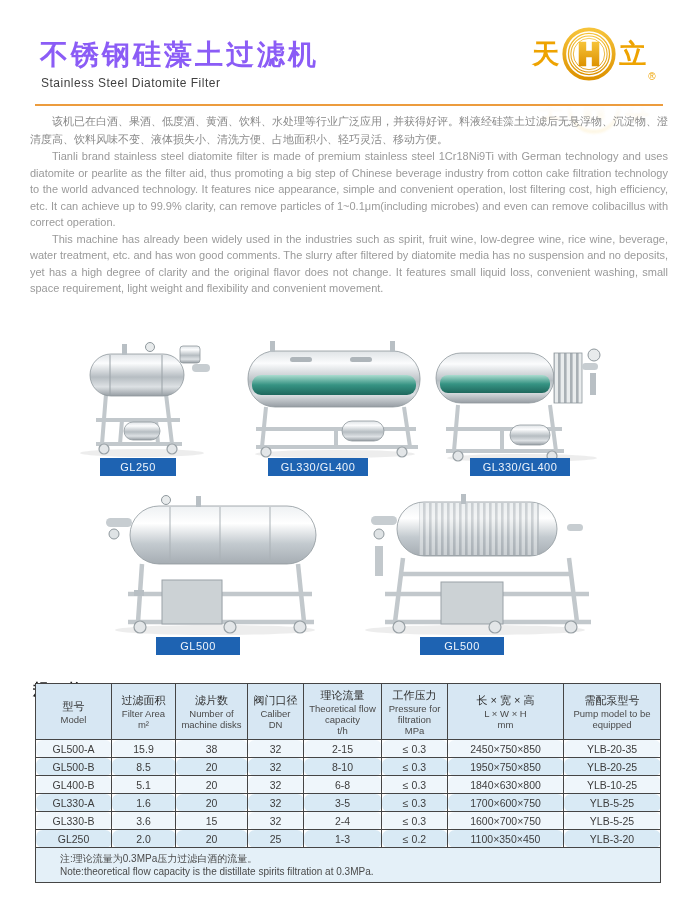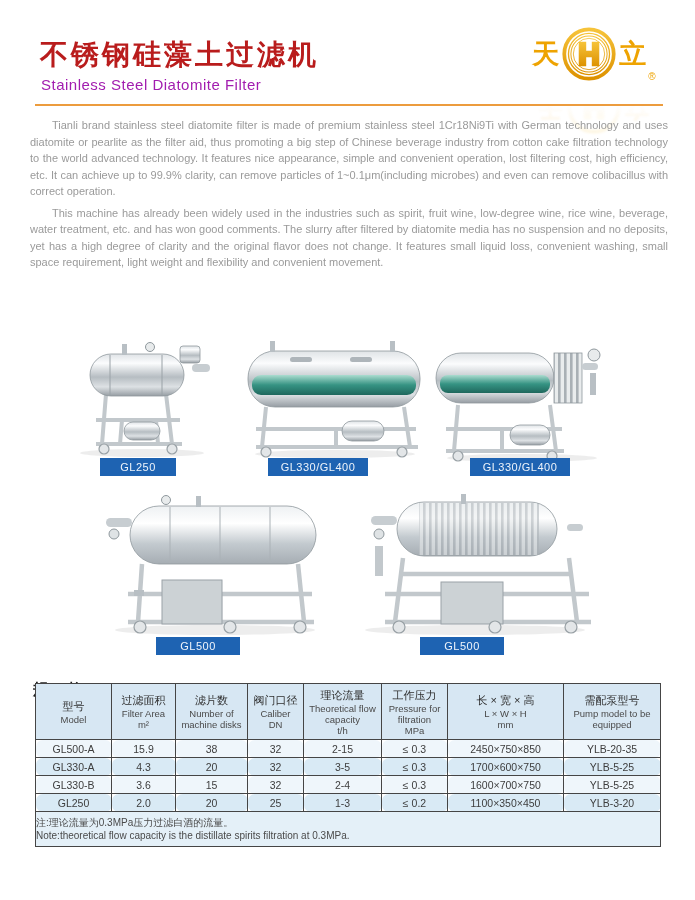--- a/index.html
+++ b/index.html
@@ -2,58 +2,58 @@
 <html style="--accent-orange: #ec9c3e; --accent-blue: #1e63b2; --gold: #eea301; --table-header-bg: #d7e7f3; --row-light: #eff6fb; --row-dark: #d9eaf5; --note-bg: #e4f0f8;"><head>
 <meta charset="utf-8">
 <style>
   * { margin:0; padding:0; box-sizing:border-box; }
   html,body { background:#ffffff; }
   body { font-family:"Liberation Sans", sans-serif; }
   .page { position:relative; width:695px; height:900px; background:#fff; overflow:hidden; }
 
   
   .hdr-title { position:absolute; left:40px; top:36px; font-size:28px; font-weight:bold;
-               color:#b91c1c; letter-spacing:3px; }
-  .hdr-sub   { position:absolute; left:41px; top:76px; font-size:15px; color:#a21caf; letter-spacing:.5px;text-align:center; }
+               color:#8b5cf6; letter-spacing:3px; }
+  .hdr-sub   { position:absolute; left:41px; top:76px; font-size:12px; color:#404040; letter-spacing:.5px;text-align:center; }
   .hdr-rule  { position:absolute; left:35px; top:104px; width:628px; height:2px; background:var(--accent-orange); }
 
   .logo { position:absolute; right:26px; top:24px; width:150px; height:78px; }
   .logo-art { display:flex; align-items:center; justify-content:center; gap:2px; height:60px; }
   .logo-char { font-size:27px; font-weight:bold; color:var(--gold); line-height:1; }
   .logo-emblem { width:56px; height:56px; flex:0 0 auto; }
   .logo-reg { font-size:10px; color:var(--gold); align-self:flex-end; margin-bottom:2px; }
   .logo-reflect { transform:scaleY(-1); opacity:.16; filter:blur(1px); margin-top:-7px;
                   -webkit-mask-image:linear-gradient(to top, transparent 45%, #000 100%);
                   mask-image:linear-gradient(to top, transparent 45%, #000 100%); }
 
   
   .intro { position:absolute; left:30px; top:112px; width:638px; color:#8a8a8a; }
   .para-zh { font-size:11px; line-height:18px; text-indent:2em; text-align:justify; color:#898989; }
-  .para-en { font-size:11px; line-height:16.5px; text-indent:2em; text-align:justify; color:#9a9a9a; margin-top:5px; }
+  .para-en { font-size:11px; line-height:16.5px; text-indent:2em; text-align:justify; color:#9a9a9a; }
 
   
   .machine { position:absolute; }
   .m-label { position:absolute; height:18px; background:var(--accent-blue); color:#eef4fb;
              font-size:11px; line-height:18px; text-align:center; letter-spacing:.5px; }
 
   
   .spec-head { position:absolute; left:33px; top:680px; }
   .spec-head .zh { font-size:16px; font-weight:bold; color:#222; letter-spacing:7px; }
   .spec-head .en { font-size:13px; color:#4a4a4a; letter-spacing:.5px; }
 
   .spec-table { position:absolute; left:35px; top:683px; border-collapse:collapse; width:625px; table-layout:fixed; }
   .spec-table th, .spec-table td { border:1px solid #454545; text-align:center; vertical-align:middle;
                                    font-size:10.5px; color:#3d3d3d; padding:1px 2px; }
   .spec-table thead th { background:var(--table-header-bg); font-weight:normal; height:56px; }
   .th-zh { font-size:11px; color:#2f2f2f; }
   .th-en, .th-unit { font-size:9.5px; color:#4a4a4a; line-height:11px; }
   .spec-table tbody td { height:18px;border-radius:7px; }
   .spec-table tbody tr:nth-child(odd)  td { background:var(--row-light); }
   .spec-table tbody tr:nth-child(even) td { background:var(--row-dark); }
-  .spec-table tfoot td { background:var(--note-bg); text-align:left; padding:4px 0; height:34px; }
+  .spec-table tfoot td { background:var(--note-bg); text-align:left; padding:4px 24px; height:34px; }
   .note-line { font-size:10px; color:#4a4a4a; line-height:13px; }
 </style>
 </head>
 <body>
 
 <svg width="0" height="0" style="position:absolute" aria-hidden="true">
   <defs>
     <linearGradient id="met" x1="0" y1="0" x2="0" y2="1">
       <stop offset="0" stop-color="#dfe3e6"></stop>
         <stop offset="0.22" stop-color="#fbfcfd"></stop>
@@ -106,20 +106,21 @@
       <span class="logo-char">天</span>
       <svg class="logo-emblem" viewBox="0 0 60 60">
         <circle cx="30" cy="30" r="26.5" fill="none" stroke="url(#goldGrad)" stroke-width="4"></circle>
         <path d="M19 17 h8 v9.5 h6 v-9.5 h8 v26 h-8 v-9.5 h-6 v9.5 h-8 z" fill="url(#goldGrad)"></path>
       </svg>
       <span class="logo-char">立</span>
     </div>
   </div>
 
   <div class="intro">
+    <p class="para-zh">该机已在白酒、果酒、低度酒、黄酒、饮料、水处理等行业广泛应用，并获得好评。料液经硅藻土过滤后无悬浮物、沉淀物、澄清度高、饮料风味不变、液体损失小、清洗方便、占地面积小、轻巧灵活、移动方便。</p>
     <p class="para-en">Tianli brand stainless steel diatomite filter is made of premium stainless steel 1Cr18Ni9Ti with German technology and uses diatomite or pearlite as the filter aid, thus promoting a big step of Chinese beverage industry from cotton cake filtration technology to the world advanced technology. It features nice appearance, simple and convenient operation, lost filtering cost, high efficiency, etc. It can achieve up to 99.9% clarity, can remove particles of 1~0.1μm(including microbes) and even can remove colibacillus with correct operation.</p>
     <p class="para-en">This machine has already been widely used in the industries such as spirit, fruit wine, low-degree wine, rice wine, beverage, water treatment, etc. and has won good comments. The slurry after filtered by diatomite media has no suspension and no deposits, yet has a high degree of clarity and the original flavor does not change. It features small liquid loss, convenient washing, small space requirement, light weight and flexibility and convenient movement.</p>
   </div>
 
   <div class="machine" style="left:62px; top:336px; width:160px; height:122px;">
     <svg viewBox="0 0 160 122" width="160" height="122">
       <ellipse cx="80" cy="117" rx="62" ry="4" fill="#ededed"></ellipse>
       <g stroke="#c2c8cc" stroke-width="4" fill="none">
         <path d="M44 58 L40 108 M104 58 L110 108 M34 84 H118 M34 108 H120 M60 84 L58 108 M94 84 L96 108"></path>
       </g>
@@ -281,22 +282,42 @@
           <td>GL500-A</td>
           <td>15.9</td>
           <td>38</td>
           <td>32</td>
           <td>2-15</td>
           <td>≤ 0.3</td>
           <td>2450×750×850</td>
           <td>YLB-20-35</td>
         </tr>
         <tr>
+          <td>GL500-B</td>
+          <td>8.5</td>
+          <td>20</td>
+          <td>32</td>
+          <td>8-10</td>
+          <td>≤ 0.3</td>
+          <td>1950×750×850</td>
+          <td>YLB-20-25</td>
+        </tr>
+        <tr>
+          <td>GL400-B</td>
+          <td>5.1</td>
+          <td>20</td>
+          <td>32</td>
+          <td>6-8</td>
+          <td>≤ 0.3</td>
+          <td>1840×630×800</td>
+          <td>YLB-10-25</td>
+        </tr>
+        <tr>
           <td>GL330-A</td>
-          <td>4.3</td>
+          <td>1.6</td>
           <td>20</td>
           <td>32</td>
           <td>3-5</td>
           <td>≤ 0.3</td>
           <td>1700×600×750</td>
           <td>YLB-5-25</td>
         </tr>
         <tr>
           <td>GL330-B</td>
           <td>3.6</td>

